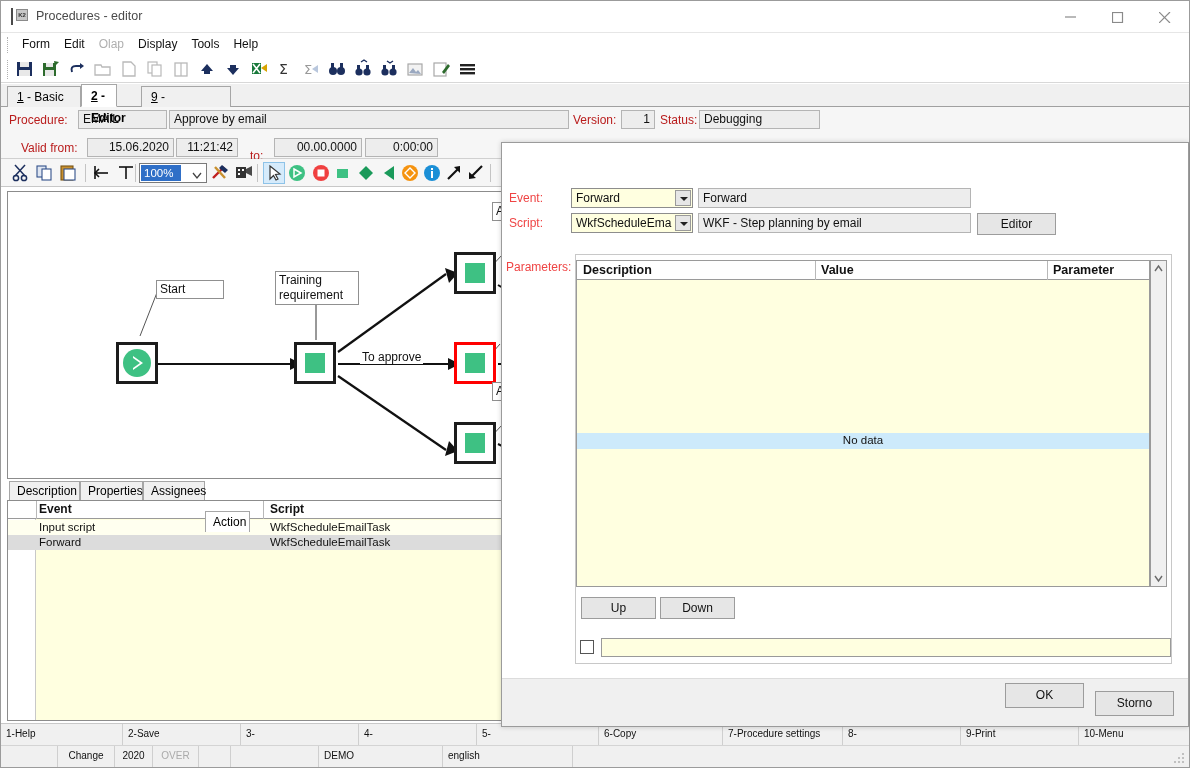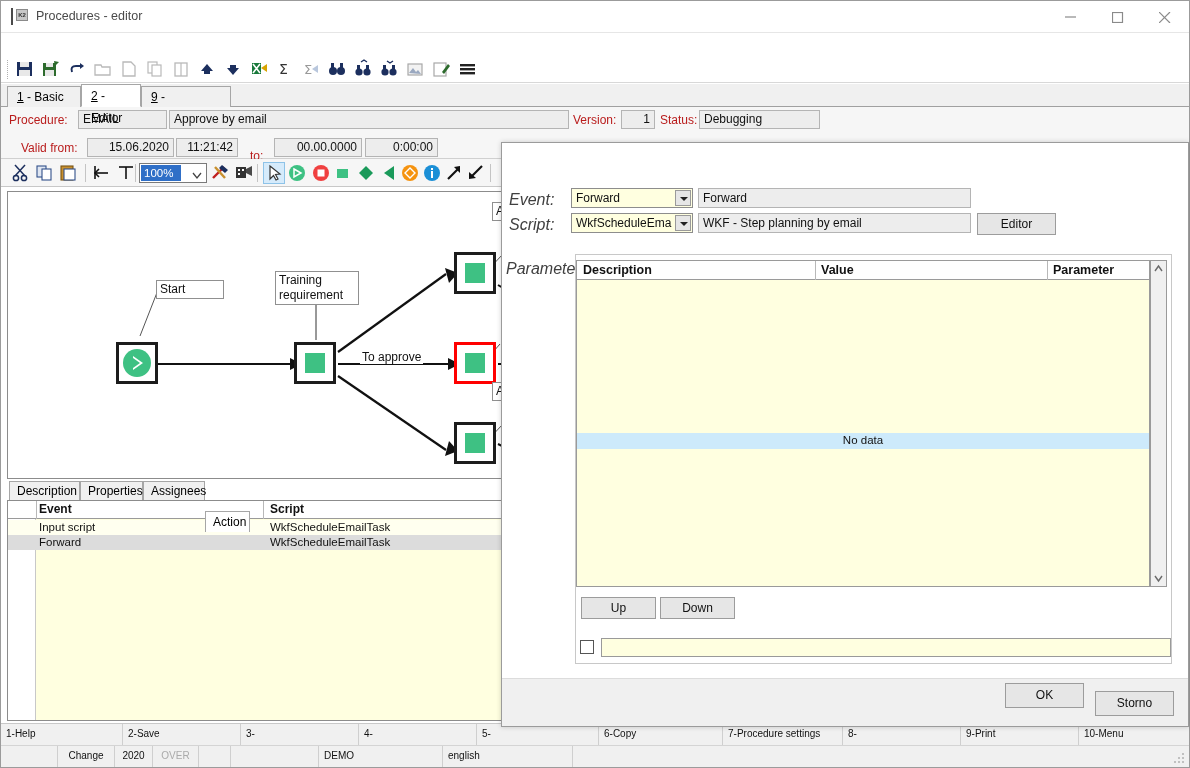--- a/index.html
+++ b/index.html
@@ -122,21 +122,21 @@
   .dialog{position:absolute;left:500px;top:141px;width:688px;height:585px;background:#ffffff;
           border:1px solid #9b9b9b;box-sizing:border-box;box-shadow:0 0 5px rgba(0,0,0,.18);z-index:50;}
   .dlg-title{position:absolute;left:0;top:0;width:100%;height:31px;background:#ffffff;
              border-bottom:1px solid #e8e8e8;box-sizing:border-box;}
   .dlg-title .t{position:absolute;left:10px;top:8px;font-size:13px;color:#2a2a2a;}
   .dlg-close{position:absolute;right:0;top:0;width:44px;height:30px;cursor:default;}
   .dlg-body{position:absolute;left:0;top:31px;right:0;bottom:48px;background:#ffffff;}
   .dlg-foot{position:absolute;left:0;right:0;bottom:0;height:48px;background:#f0f0f0;
             border-top:1px solid #dcdcdc;box-sizing:border-box;}
 
-  .dlabel{position:absolute;font-size:16px;color:#404040;font-style:italic;}
+  .dlabel{position:absolute;font-size:12px;color:#ef4444;}
   .combo{position:absolute;height:20px;border:1px solid #8d8d8d;background:#ffffe0;box-sizing:border-box;}
   .combo .ctext{position:absolute;left:4px;top:1px;right:20px;height:17px;line-height:17px;
            font-size:12px;overflow:hidden;white-space:nowrap;color:#111;}
   .combo .cbtn{position:absolute;right:1px;top:1px;width:16px;height:16px;background:#e6e6e6;
            border:1px solid #9a9a9a;box-sizing:border-box;}
   .combo .cbtn i{position:absolute;left:4px;top:6px;width:0;height:0;border-left:4px solid transparent;
            border-right:4px solid transparent;border-top:4px solid #222;font-style:normal;}
   .roField{position:absolute;height:20px;background:#ededed;border:1px solid #b4b4b4;box-sizing:border-box;
            font-size:12px;line-height:18px;padding:0 4px;color:#111;overflow:hidden;white-space:nowrap;}
   .btn{position:absolute;background:#e6e6e6;border:1px solid #9c9c9c;box-sizing:border-box;
@@ -170,20 +170,31 @@
         </svg>
     </div>
     <div class="wbtn wcls">
       <svg width="12" height="11">
           <line x1="0" y1="0" x2="11" y2="11" stroke="#8a8a8a" stroke-width="1.2"></line>
           <line x1="11" y1="0" x2="0" y2="11" stroke="#8a8a8a" stroke-width="1.2"></line>
         </svg>
     </div>
   </div>
 
+  <div class="menubar">
+    <div class="dotted"></div>
+    <ul>
+      <li>Form</li>
+      <li>Edit</li>
+      <li class="disabled">Olap</li>
+      <li>Display</li>
+      <li>Tools</li>
+      <li>Help</li>
+    </ul>
+  </div>
 
   <div class="toolbar">
     <div class="dotted"></div>
     <div class="tbitems">
       <div class="tbi">
         <svg width="20" height="20">
             <rect x="2" y="3" width="15" height="14" fill="#1c2f5e"></rect>
             <rect x="5" y="3" width="9" height="5" fill="#e8e8e8"></rect>
             <rect x="4" y="11" width="11" height="6" fill="#e8e8e8"></rect>
           </svg></div>
@@ -281,21 +292,21 @@
             <rect x="3" y="9" width="15" height="2.4" fill="#222"></rect>
             <rect x="3" y="13" width="15" height="2.4" fill="#222"></rect>
           </svg></div>
     </div>
   </div>
 
   <div class="tabstrip">
     <div class="mtab" style="left:6px;width:74px;">
       <u>1</u><span> - Basic data</span>
     </div>
-    <div class="mtab sel" style="left:80px;width:60px;">
+    <div class="mtab sel" style="left:80px;width:36px;font-weight:bold;">
       <u>2</u><span> - Editor</span>
     </div>
     <div class="mtab" style="left:140px;width:90px;">
       <u>9</u><span> - Attachments</span>
     </div>
   </div>
 
   <div class="formarea">
     <div class="flabel" style="left:8px;top:6px;">Procedure:</div>
     <div class="ffield" style="left:77px;top:3px;width:89px;">EMAIL</div>

